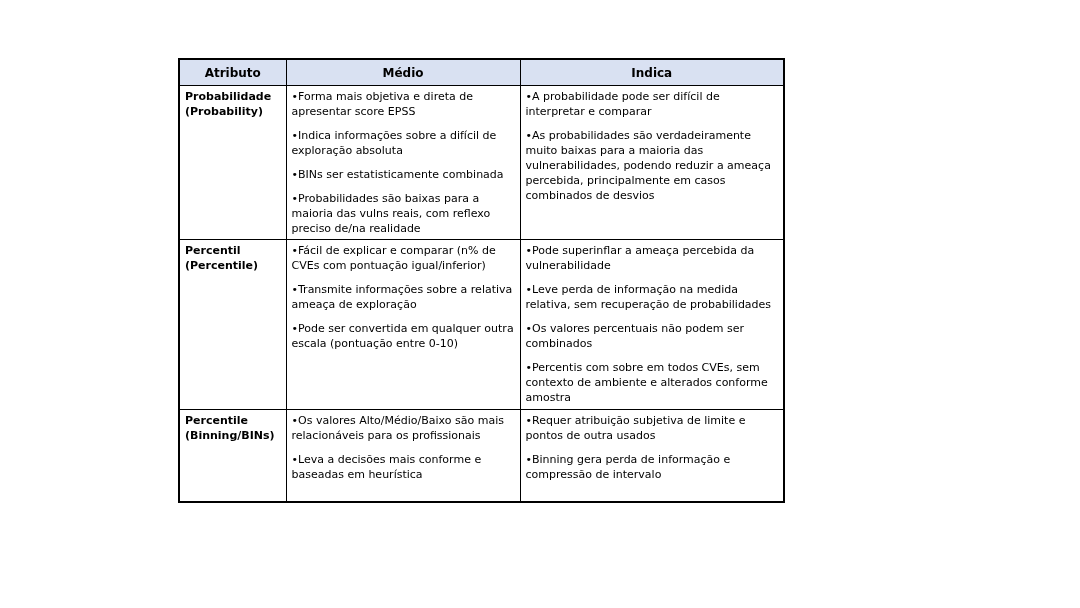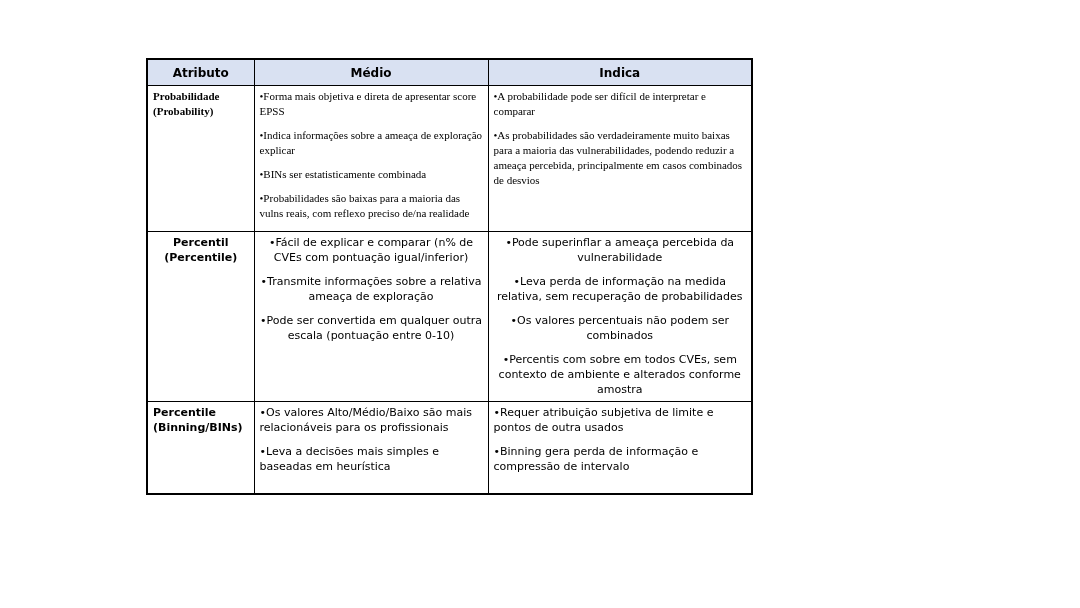--- a/index.html
+++ b/index.html
@@ -13,20 +13,21 @@
   }
   .table-wrap {
     position: absolute;
     left: 146px;
     top: 58px;
   }
   table.attr-table {
     border-collapse: collapse;
     table-layout: fixed;
     border: 2px solid #000;
+    margin-left: 32px;
   }
   table.attr-table th {
     background: #d9e1f2;
     border: 1px solid #000;
     font-size: 12px;
     font-weight: bold;
     text-align: center;
     padding: 4px 4px;
     height: 17px;
   }
@@ -39,22 +40,22 @@
   }
   td.attr-cell {
     font-weight: bold;
     white-space: pre-line;
   }
   p.bullet {
     margin: 0 0 9px 0;
   }
   p.bullet:last-child { margin-bottom: 0; }
   p.bullet::before { content: "\2022 "; }
-  tbody tr:nth-child(1) { height: 146px; font-family: Liberation Serif, serif; }
-  tbody tr:nth-child(2) { height: 170px; text-align: center; }
+  tbody tr:nth-child(1) { height: 146px; }
+  tbody tr:nth-child(2) { height: 170px; }
   tbody tr:nth-child(3) { height: 92px; }
 </style>
 </head>
 <body>
 
 <div class="table-wrap">
   <table class="attr-table">
     <colgroup>
       <col style="width:107px">
       <col style="width:234px">
@@ -66,50 +67,50 @@
         <th>Médio</th>
         <th>Indica</th>
       </tr>
     </thead>
     <tbody>
         <tr>
           <td class="attr-cell">Probabilidade
 (Probability)</td>
           <td class="list-cell">
             <p class="bullet">Forma mais objetiva e direta de apresentar score EPSS</p>
-            <p class="bullet">Indica informações sobre a ameaça de exploração explicar</p>
+            <p class="bullet">Indica informações sobre a difícil de exploração absoluta</p>
             <p class="bullet">BINs ser estatisticamente combinada</p>
             <p class="bullet">Probabilidades são baixas para a maioria das vulns reais, com reflexo preciso de/na realidade</p>
           </td>
           <td class="list-cell">
             <p class="bullet">A probabilidade pode ser difícil de interpretar e comparar</p>
             <p class="bullet">As probabilidades são verdadeiramente muito baixas para a maioria das vulnerabilidades, podendo reduzir a ameaça percebida, principalmente em casos combinados de desvios</p>
           </td>
         </tr>
         <tr>
           <td class="attr-cell">Percentil
 (Percentile)</td>
           <td class="list-cell">
             <p class="bullet">Fácil de explicar e comparar (n% de CVEs com pontuação igual/inferior)</p>
             <p class="bullet">Transmite informações sobre a relativa ameaça de exploração</p>
             <p class="bullet">Pode ser convertida em qualquer outra escala (pontuação entre 0-10)</p>
           </td>
           <td class="list-cell">
             <p class="bullet">Pode superinflar a ameaça percebida da vulnerabilidade</p>
-            <p class="bullet">Leva perda de informação na medida relativa, sem recuperação de probabilidades</p>
+            <p class="bullet">Leve perda de informação na medida relativa, sem recuperação de probabilidades</p>
             <p class="bullet">Os valores percentuais não podem ser combinados</p>
             <p class="bullet">Percentis com sobre em todos CVEs, sem contexto de ambiente e alterados conforme amostra</p>
           </td>
         </tr>
         <tr>
           <td class="attr-cell">Percentile
 (Binning/BINs)</td>
           <td class="list-cell">
             <p class="bullet">Os valores Alto/Médio/Baixo são mais relacionáveis para os profissionais</p>
-            <p class="bullet">Leva a decisões mais simples e baseadas em heurística</p>
+            <p class="bullet">Leva a decisões mais conforme e baseadas em heurística</p>
           </td>
           <td class="list-cell">
             <p class="bullet">Requer atribuição subjetiva de limite e pontos de outra usados</p>
             <p class="bullet">Binning gera perda de informação e compressão de intervalo</p>
           </td>
         </tr>
       </tbody>
   </table>
 </div>
 

